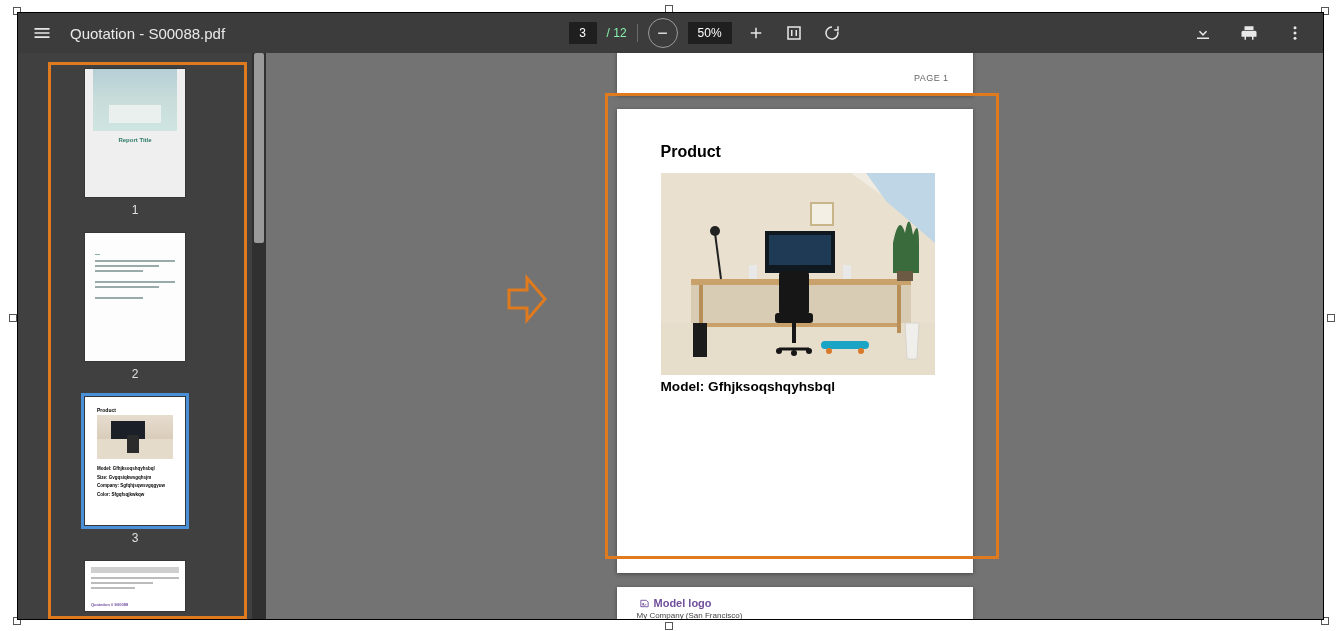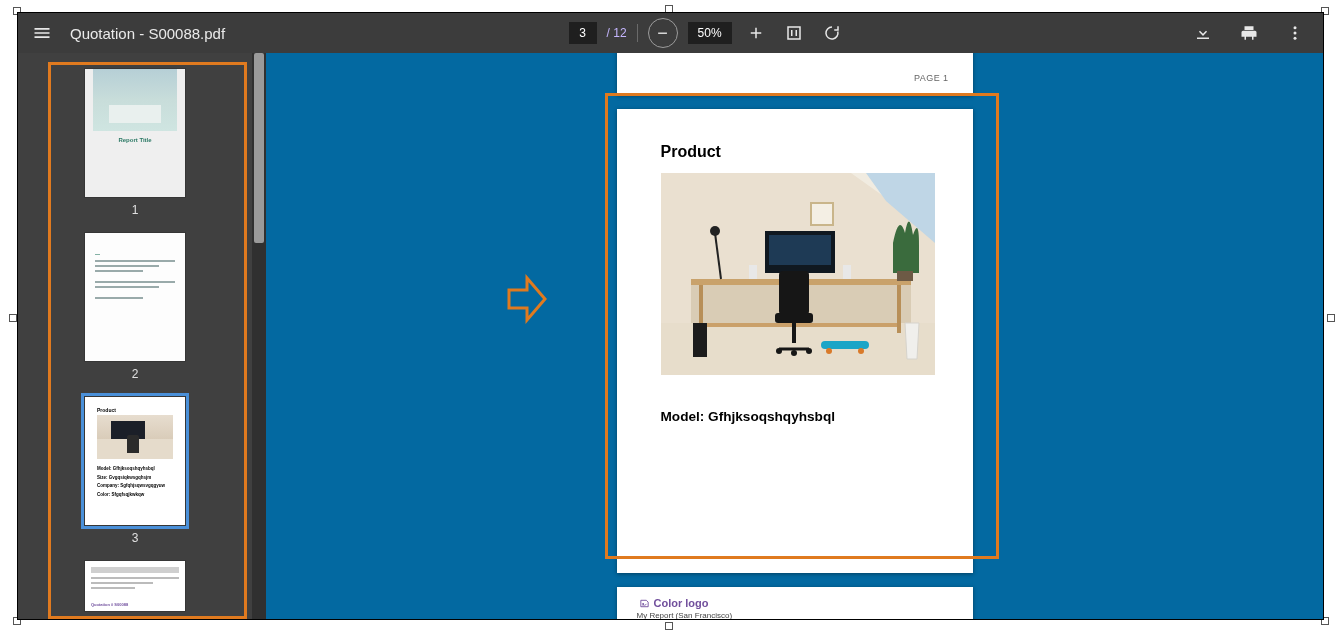--- a/index.html
+++ b/index.html
@@ -30,21 +30,21 @@
   .tb-right { display:flex; align-items:center; gap:18px; padding-right:4px;}
   .doc-title { font-size: 15px; font-weight: 400; color: #eaeaea; }
   .icon-btn { width: 28px; height: 28px; display:flex; align-items:center; justify-content:center; color:#e8e8e8; cursor:pointer; }
   .icon-btn svg { width: 18px; height: 18px; fill: currentColor; }
   .hamburger svg { width:20px; height:20px; }
 
   .page-input {
     width: 28px; height: 22px; background: #1f1f1f; color: #fff;
     border: none; text-align: center; font-size: 12px;
   }
-  .page-total { font-size: 12px; color: #c4b5fd; }
+  .page-total { font-size: 12px; color: #86efac; }
   .zoom-box {
     width: 44px; height: 22px; background: #1f1f1f; color:#fff; border:none;
     text-align:center; font-size:12px;
   }
   .zoom-pill {
     width: 30px; height: 30px; border-radius: 50%;
     border: 1.5px solid #9b9b9b; display:flex; align-items:center; justify-content:center;
     color:#e8e8e8; cursor:pointer; font-size:18px; line-height:1;
   }
   .vsep { width:1px; height:18px; background:#6a6a6a; }
@@ -87,41 +87,41 @@
   .thumb3-list { margin:6px 6px 0; font-size:4.5px; font-weight:700; line-height:1.9; }
   .thumb3-list div{ white-space:nowrap; overflow:hidden; }
 
   .thumb4 { height: 50px; overflow:hidden; background:#fff;}
   .thumb4-bar { height:6px; background:#cfcfcf; margin:6px 6px 0; }
   .thumb4-rows { margin:4px 6px 0; }
   .thumb4-rows .r { height:2px; background:#bbb; margin-bottom:3px;}
   .thumb4-foot { position:absolute; bottom:4px; left:6px; font-size:4px; color:#704f9e; font-weight:700;}
 
   .main {
-    flex:1; background:#0369a1; overflow:hidden; position:relative;
+    flex:1; background:#737373; overflow:hidden; position:relative;
   }
   .page-stack {
     position:absolute; left:50%; transform:translateX(-50%); top:-36px; width:356px;
   }
   .page-card {
     width:356px; background:#fff; box-shadow: 0 1px 4px rgba(0,0,0,0.4);
     margin-bottom: 14px; position:relative;
   }
   .page-top-stub { height: 78px; }
   .page-top-stub .plabel { position:absolute; top:56px; right:24px; font-size:9px; color:#666; letter-spacing:0.05em;}
   .page-main { height: 464px; padding: 34px 28px 0 44px; }
   .p-title { font-size: 16px; font-weight:700; color:#000; }
   .p-img {
     margin-top: 12px; width: 274px; height: 202px;
     position:relative;
     overflow:hidden;
   }
   .p-img svg { width:100%; height:100%; display:block; }
 
-  .p-list { margin-top: 30px; font-size: 13.6px; font-weight:700; line-height:1.7; color:#000;}
+  .p-list { font-size: 13.6px; font-weight:700; line-height:1.7; color:#000;}
   .p-list span.lab::after{content:": ";}
   .page-footer-stub { height: 60px; padding: 6px 20px; font-size: 9px; color:#333; font-family: Arial; }
   .page-footer-stub .logo-row{ display:flex; align-items:center; gap:4px; color:#714f9c; font-weight:700; font-size:11px; padding:4px 0 2px 2px; }
   .page-footer-stub .logo-row svg{ width:11px; height:11px; fill:#714f9c;}
   .page-footer-stub .addr{ font-size:8px; color:#444; line-height:1.25; }
 
   .annot-box {
     position:absolute; border: 3px solid #e07a1f; pointer-events:none;
   }
   .annot-arrow {
@@ -318,24 +318,24 @@
             </div>
           </div>
 
           <div class="page-card page-footer-stub">
             <div class="logo-row">
               <svg viewBox="0 0 24 24">
                   <path d="M4 5h12l4 4v10H4z" fill="none" stroke="#714f9c" stroke-width="2"></path>
                   <circle cx="9" cy="13" r="2"></circle>
                   <path d="M6 18l4-4 3 3 5-5"></path>
                 </svg>
-              <span>Color logo</span>
+              <span>Model logo</span>
             </div>
             <div class="addr">
-              <div>My Report (San Francisco)</div>
+              <div>My Company (San Francisco)</div>
 
             </div>
           </div>
         </div>
       </div>
     </div>
   </div>
 
   <div class="annot-box" style="left:48px; top:62px; width:199px; height:557px;"></div>
   <div class="annot-box" style="left:605px; top:93px; width:394px; height:466px;"></div>

